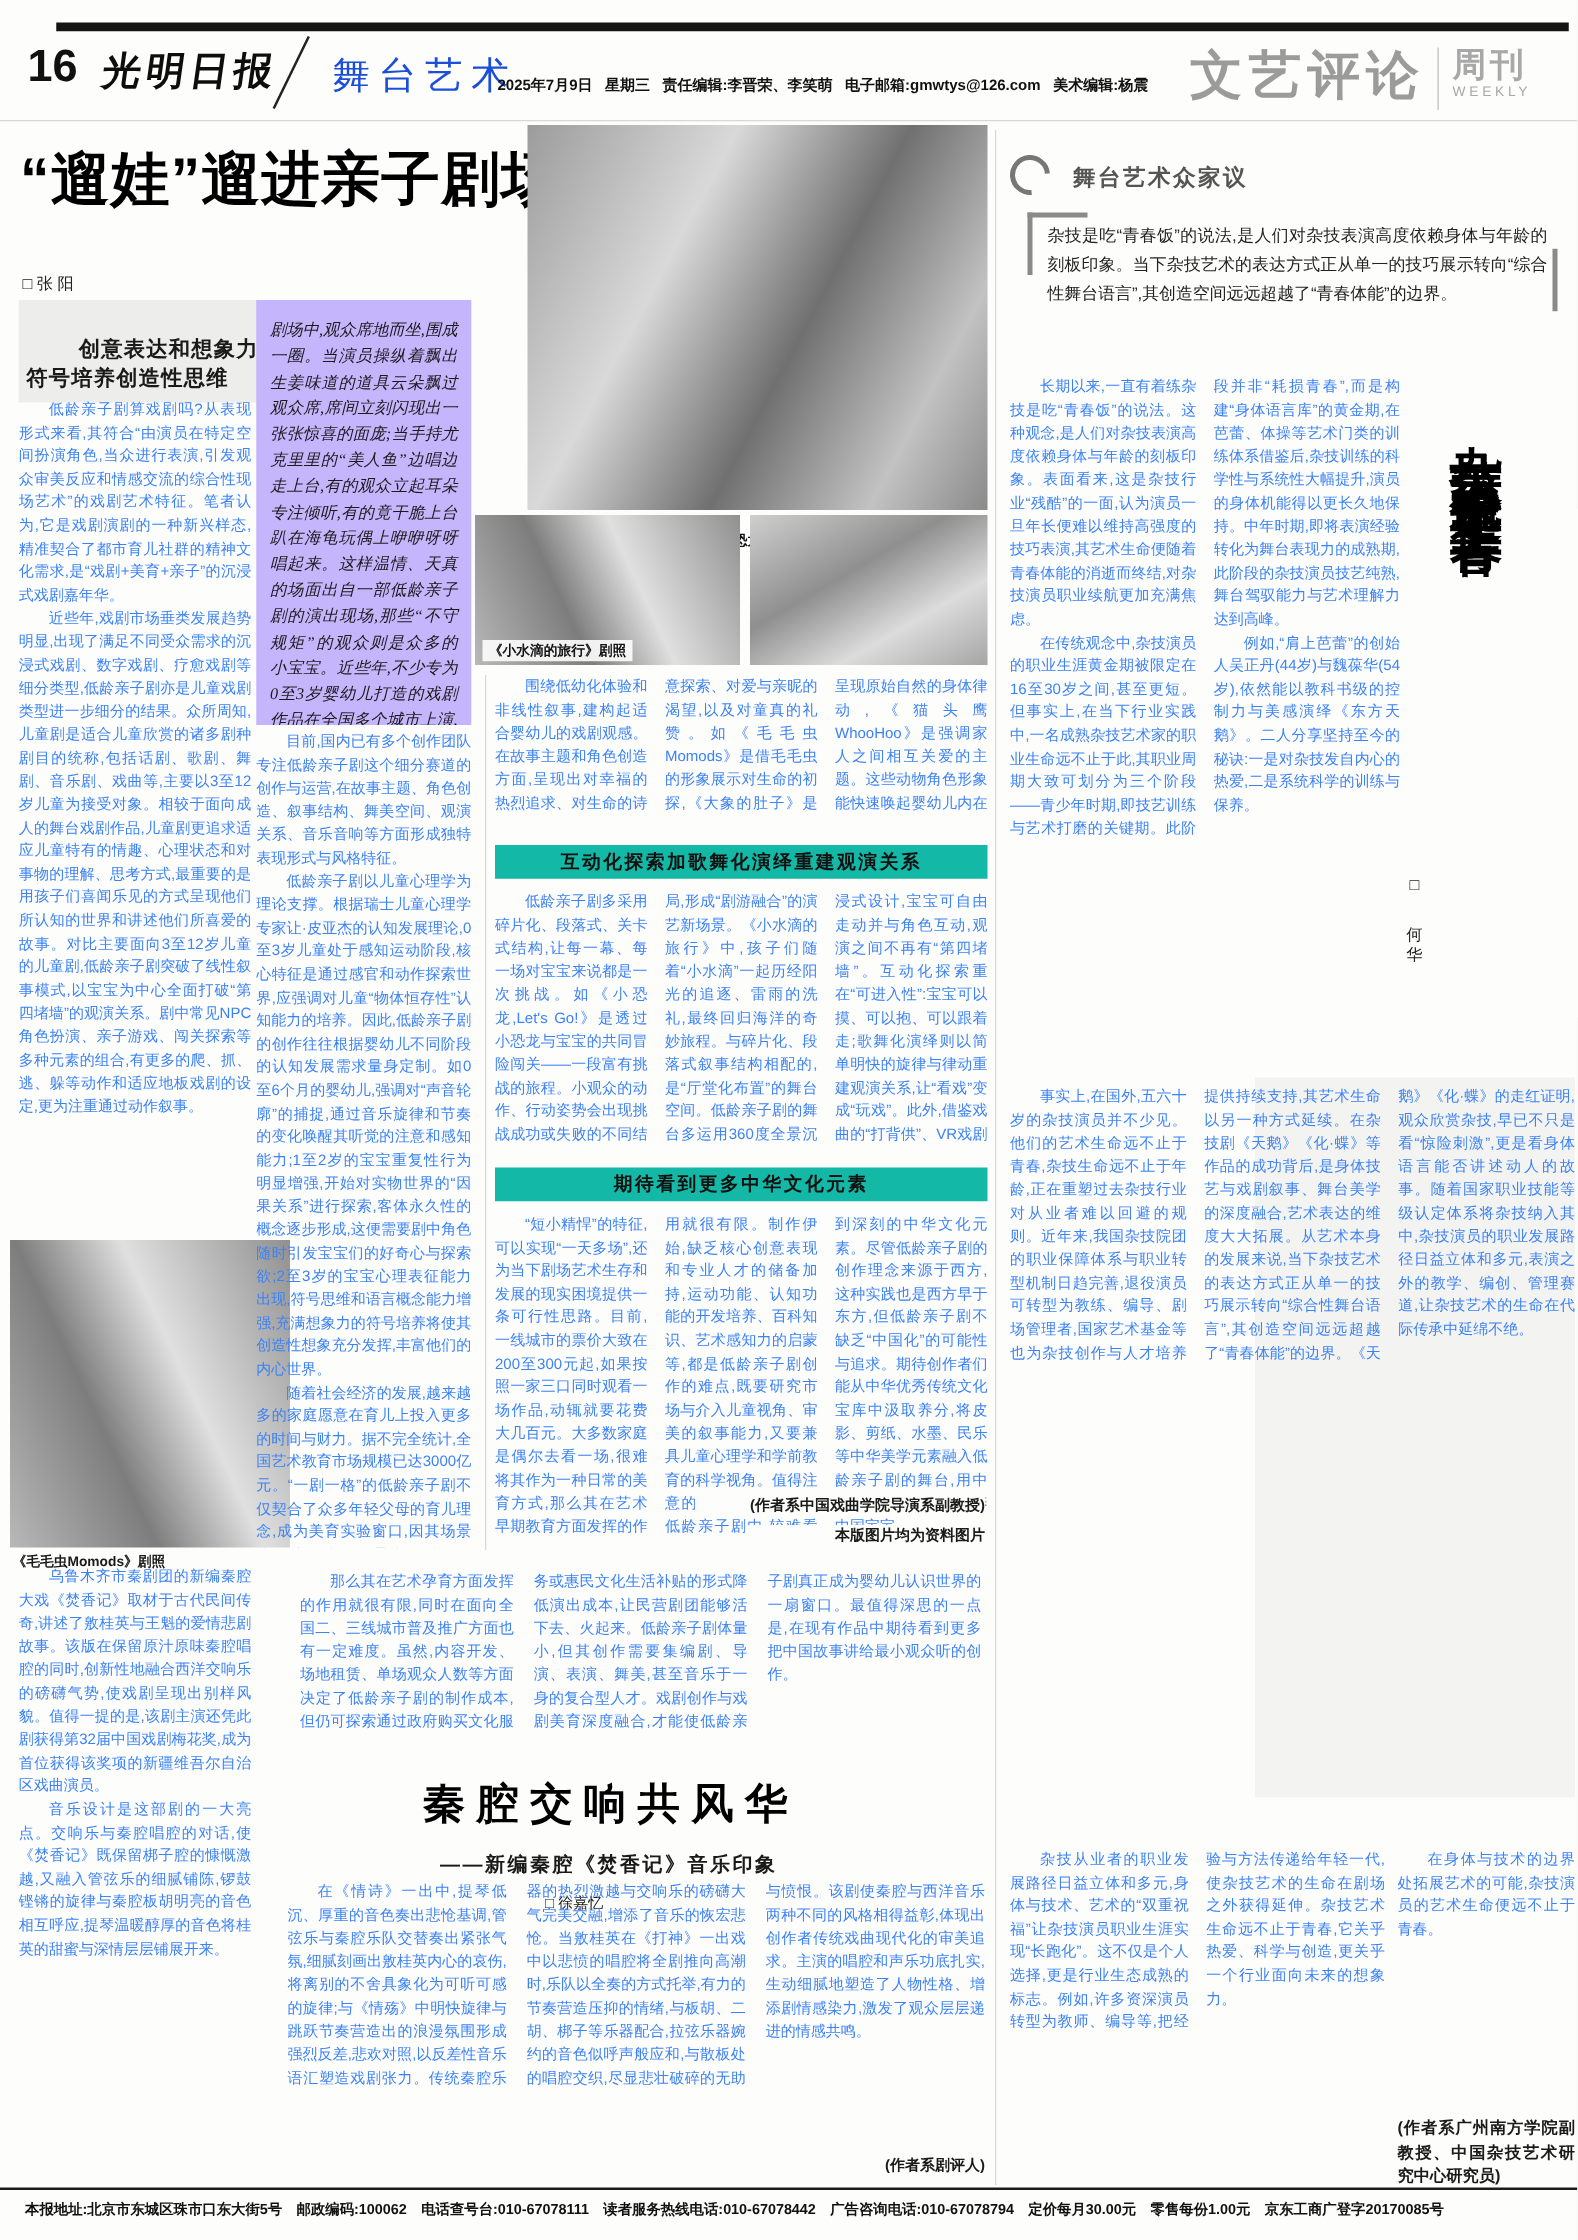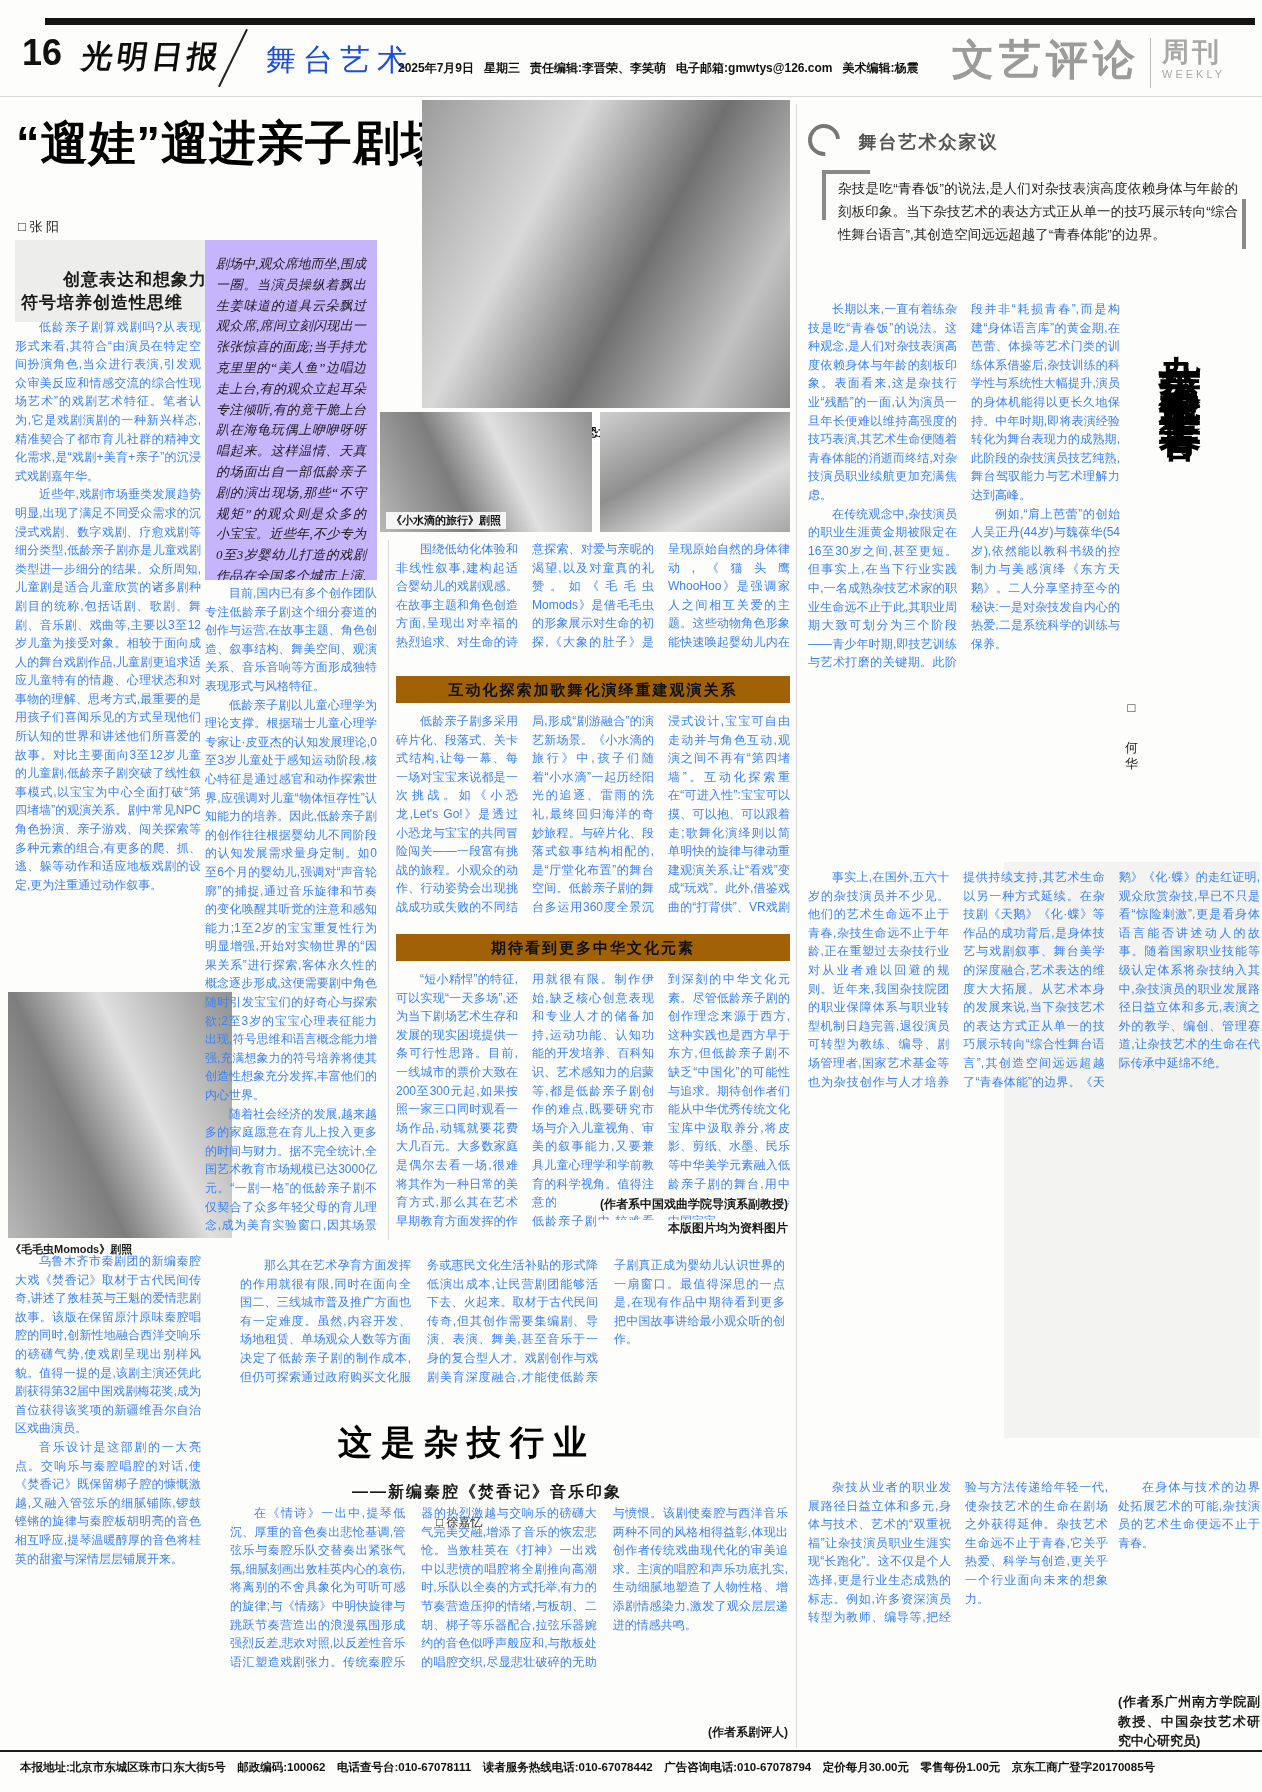--- a/index.html
+++ b/index.html
@@ -3,21 +3,21 @@
 <meta charset="utf-8">
 <style>
   html,body{margin:0;padding:0;background:#f2f2f0;}
   #page{position:relative;width:1262px;height:1792px;background:#fdfdfc;margin:0 auto;
         font-family:"Liberation Sans",sans-serif;color:#1a1a1a;overflow:hidden;}
   .ab{position:absolute;}
   .bt{font-size:12px;line-height:1.55;text-align:justify;overflow:hidden;color:#3b82f6;}
   .bt p{margin:0;text-indent:2em;}
   .cols3{column-count:3;column-gap:14px;}
   .cols2{column-count:2;column-gap:14px;}
-  .crosshead{background:#a16207;font-weight:bold;font-size:15px;text-align:center;
+  .crosshead{background:#14b8a6;font-weight:bold;font-size:15px;text-align:center;
              letter-spacing:2px;color:#111;}
   .photo{background:linear-gradient(118deg,#9c9c9c 0%,#d9d9d9 32%,#707070 58%,#c2c2c2 82%,#8a8a8a 100%);}
   .photo2{background:linear-gradient(65deg,#b8b8b8 0%,#7d7d7d 35%,#e0e0e0 60%,#909090 100%);}
   .photo3{background:linear-gradient(150deg,#cfcfcf 0%,#8f8f8f 40%,#dcdcdc 70%,#a5a5a5 100%);}
   .cap{position:absolute;font-size:11px;font-weight:bold;color:#111;background:rgba(255,255,255,.88);
        padding:1px 5px;white-space:nowrap;}
   .hairline{background:#d8d8d6;}
   .note{font-weight:bold;font-size:12px;background:#fdfdfc;text-align:right;}
   .qbox{position:relative;font-size:13.5px;line-height:1.7;text-align:justify;color:#222;}
   .qbox::before{content:"";position:absolute;left:-16px;top:-8px;width:44px;height:46px;
@@ -95,24 +95,24 @@
   </div>
 
   <div class="ab crosshead" style="left:396px;top:934px;width:394px;height:27px;line-height:27px;">期待看到更多中华文化元素</div>
   <div class="ab bt cols3" style="left:396px;top:970px;width:394px;height:272px;">
     <p>“短小精悍”的特征,可以实现“一天多场”,还为当下剧场艺术生存和发展的现实困境提供一条可行性思路。目前,一线城市的票价大致在200至300元起,如果按照一家三口同时观看一场作品,动辄就要花费大几百元。大多数家庭是偶尔去看一场,很难将其作为一种日常的美育方式,那么其在艺术早期教育方面发挥的作用就很有限。制作伊始,缺乏核心创意表现和专业人才的储备加持,运动功能、认知功能的开发培养、百科知识、艺术感知力的启蒙等,都是低龄亲子剧创作的难点,既要研究市场与介入儿童视角、审美的叙事能力,又要兼具儿童心理学和学前教育的科学视角。值得注意的是,在现有的这些低龄亲子剧中,较难看到深刻的中华文化元素。尽管低龄亲子剧的创作理念来源于西方,这种实践也是西方早于东方,但低龄亲子剧不缺乏“中国化”的可能性与追求。期待创作者们能从中华优秀传统文化宝库中汲取养分,将皮影、剪纸、水墨、民乐等中华美学元素融入低龄亲子剧的舞台,用中国故事、中国美学滋养中国宝宝。</p>
   </div>
   <div class="ab note" style="left:556px;top:1196px;width:232px;">(作者系中国戏曲学院导演系副教授)</div>
   <div class="ab note" style="left:598px;top:1220px;width:190px;">本版图片均为资料图片</div>
 
   <div class="ab bt cols3" style="left:240px;top:1256px;width:545px;height:142px;column-gap:16px;">
-    <p>那么其在艺术孕育方面发挥的作用就很有限,同时在面向全国二、三线城市普及推广方面也有一定难度。虽然,内容开发、场地租赁、单场观众人数等方面决定了低龄亲子剧的制作成本,但仍可探索通过政府购买文化服务或惠民文化生活补贴的形式降低演出成本,让民营剧团能够活下去、火起来。取材于古代民间传奇,但其创作需要集编剧、导演、表演、舞美,甚至音乐于一身的复合型人才。戏剧创作与戏剧美育深度融合,才能使低龄亲子剧真正成为婴幼儿认识世界的一扇窗口。最值得深思的一点是,在现有作品中期待看到更多把中国故事讲给最小观众听的创作。</p>
+    <p>那么其在艺术孕育方面发挥的作用就很有限,同时在面向全国二、三线城市普及推广方面也有一定难度。虽然,内容开发、场地租赁、单场观众人数等方面决定了低龄亲子剧的制作成本,但仍可探索通过政府购买文化服务或惠民文化生活补贴的形式降低演出成本,让民营剧团能够活下去、火起来。低龄亲子剧体量小,但其创作需要集编剧、导演、表演、舞美,甚至音乐于一身的复合型人才。戏剧创作与戏剧美育深度融合,才能使低龄亲子剧真正成为婴幼儿认识世界的一扇窗口。最值得深思的一点是,在现有作品中期待看到更多把中国故事讲给最小观众听的创作。</p>
   </div>
 
-  <div class="ab" style="left:338px;top:1420px;font-size:34px;font-weight:900;letter-spacing:9px;color:#000;">这是杂技行业</div>
+  <div class="ab" style="left:338px;top:1420px;font-size:34px;font-weight:900;letter-spacing:9px;color:#000;">秦腔交响共风华</div>
   <div class="ab" style="left:352px;top:1482px;font-size:16px;font-weight:bold;letter-spacing:2px;">——新编秦腔《焚香记》音乐印象</div>
   <div class="ab" style="left:436px;top:1514px;font-size:12px;">□ 徐嘉忆</div>
   <div class="ab bt" style="left:15px;top:1252px;width:186px;height:494px;">
     <p>乌鲁木齐市秦剧团的新编秦腔大戏《焚香记》取材于古代民间传奇,讲述了敫桂英与王魁的爱情悲剧故事。该版在保留原汁原味秦腔唱腔的同时,创新性地融合西洋交响乐的磅礴气势,使戏剧呈现出别样风貌。值得一提的是,该剧主演还凭此剧获得第32届中国戏剧梅花奖,成为首位获得该奖项的新疆维吾尔自治区戏曲演员。</p>
     <p>音乐设计是这部剧的一大亮点。交响乐与秦腔唱腔的对话,使《焚香记》既保留梆子腔的慷慨激越,又融入管弦乐的细腻铺陈,锣鼓铿锵的旋律与秦腔板胡明亮的音色相互呼应,提琴温暖醇厚的音色将桂英的甜蜜与深情层层铺展开来。</p>
   </div>
   <div class="ab bt cols3" style="left:230px;top:1504px;width:558px;height:196px;column-gap:16px;">
     <p>在《情诗》一出中,提琴低沉、厚重的音色奏出悲怆基调,管弦乐与秦腔乐队交替奏出紧张气氛,细腻刻画出敫桂英内心的哀伤,将离别的不舍具象化为可听可感的旋律;与《情殇》中明快旋律与跳跃节奏营造出的浪漫氛围形成强烈反差,悲欢对照,以反差性音乐语汇塑造戏剧张力。传统秦腔乐器的热烈激越与交响乐的磅礴大气完美交融,增添了音乐的恢宏悲怆。当敫桂英在《打神》一出戏中以悲愤的唱腔将全剧推向高潮时,乐队以全奏的方式托举,有力的节奏营造压抑的情绪,与板胡、二胡、梆子等乐器配合,拉弦乐器婉约的音色似呼声般应和,与散板处的唱腔交织,尽显悲壮破碎的无助与愤恨。该剧使秦腔与西洋音乐两种不同的风格相得益彰,体现出创作者传统戏曲现代化的审美追求。主演的唱腔和声乐功底扎实,生动细腻地塑造了人物性格、增添剧情感染力,激发了观众层层递进的情感共鸣。</p>
   </div>
   <div class="ab note" style="left:648px;top:1724px;width:140px;">(作者系剧评人)</div>

